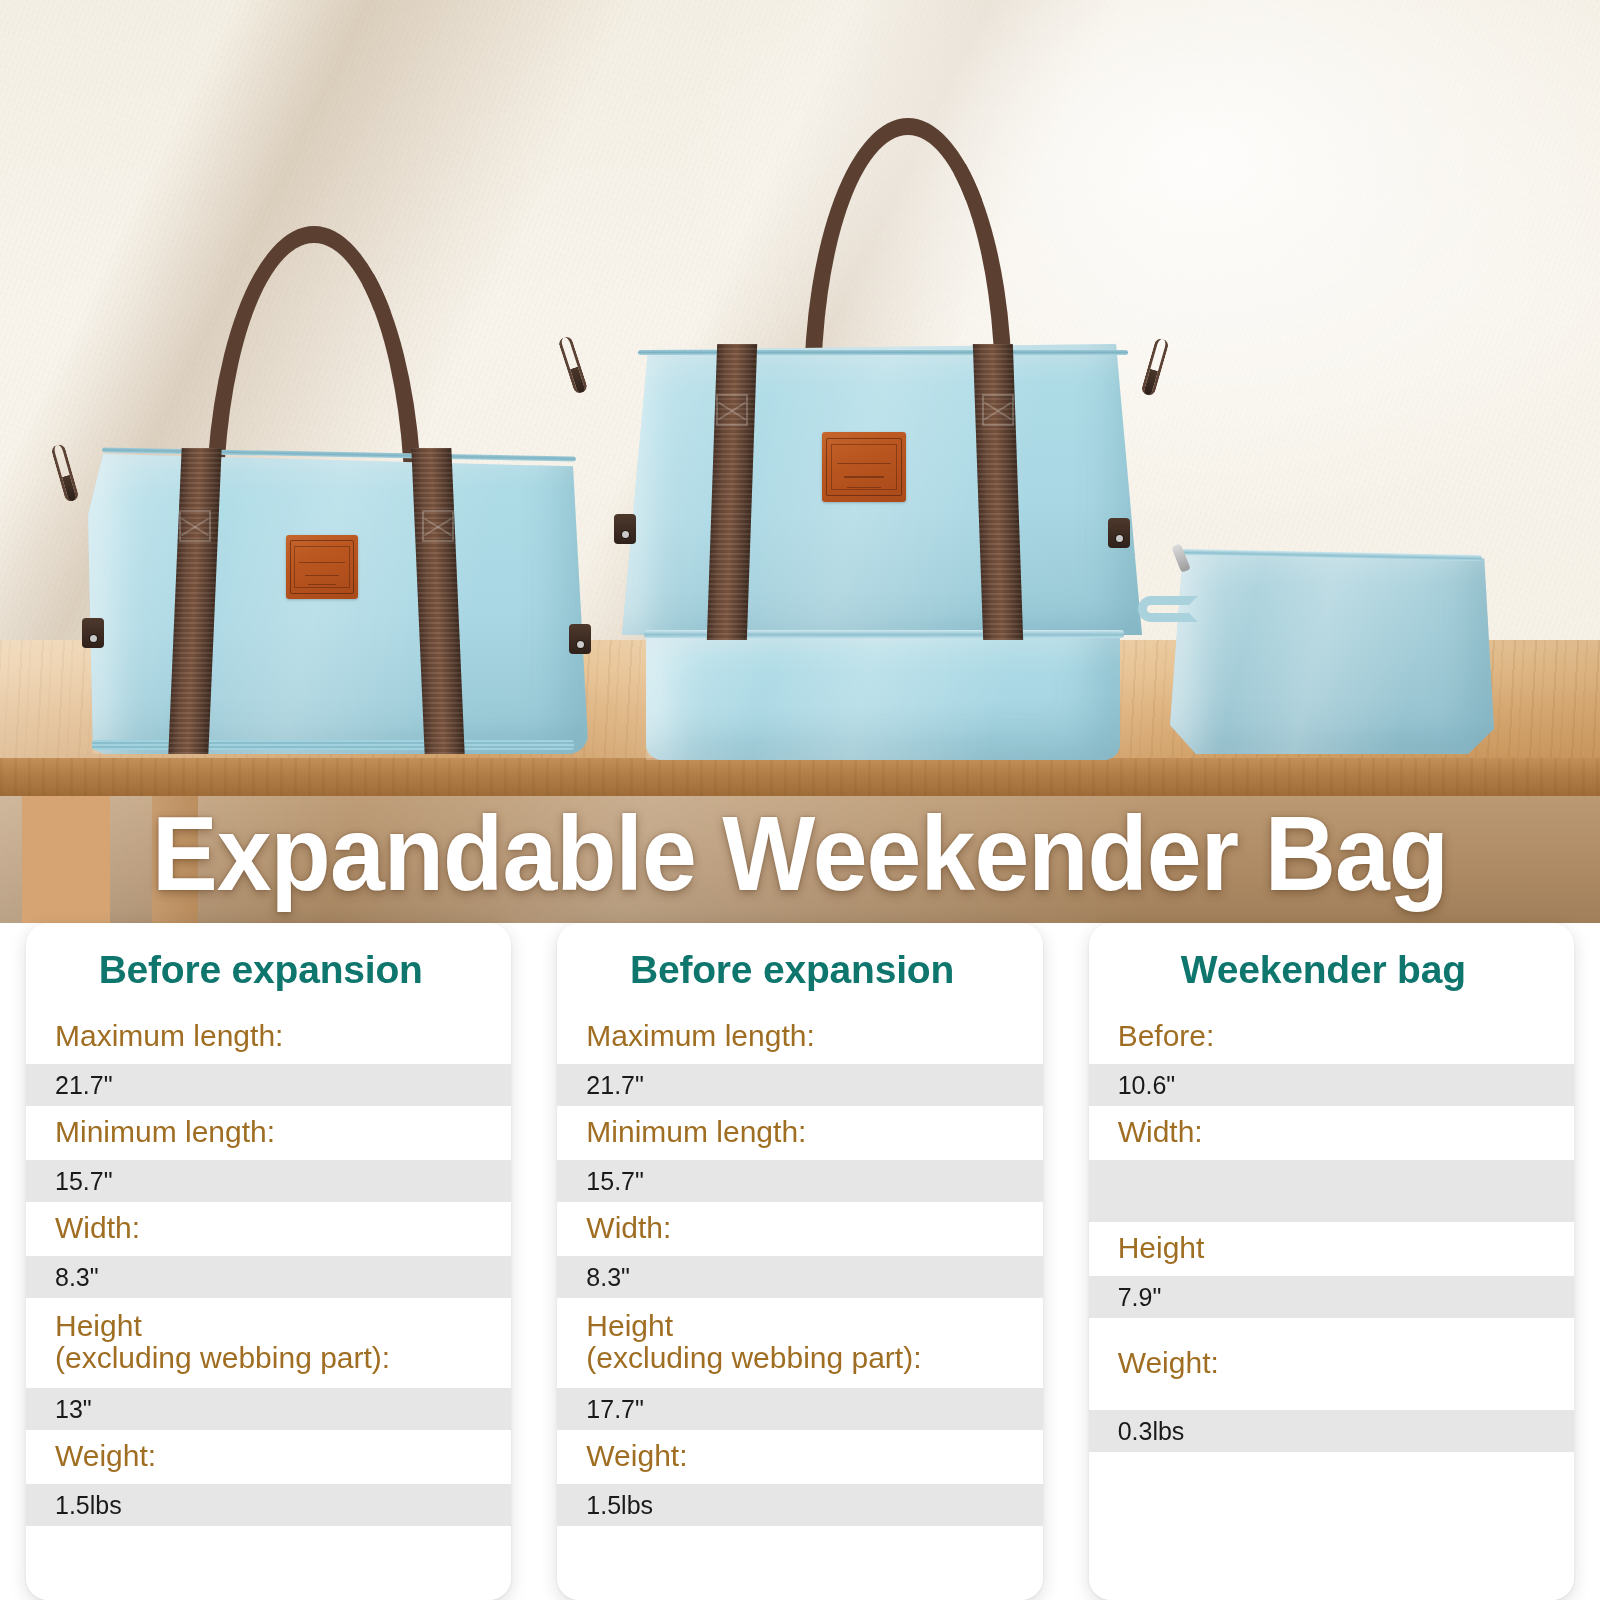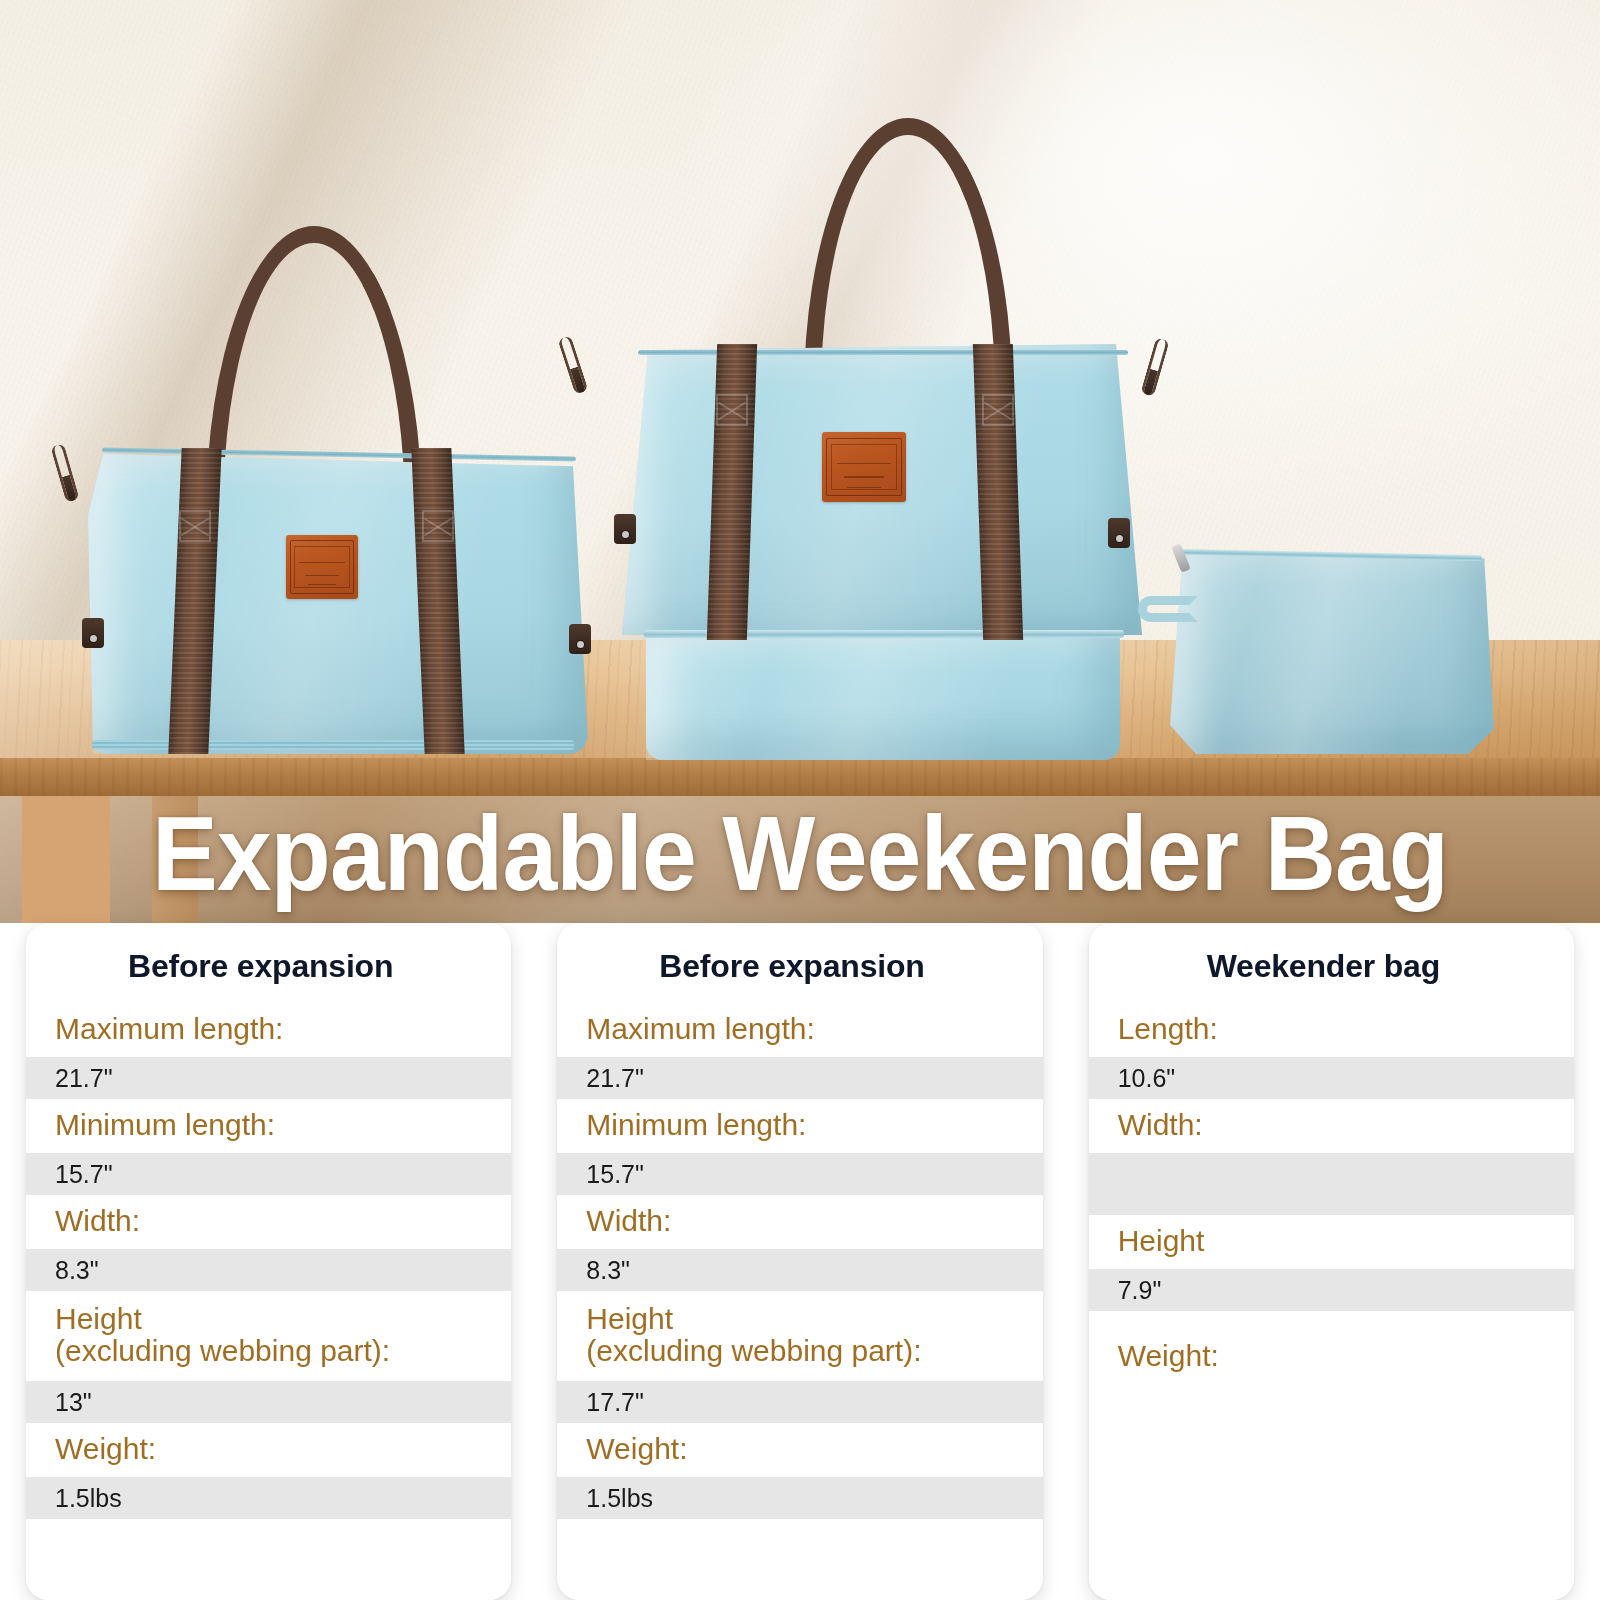--- a/index.html
+++ b/index.html
@@ -174,23 +174,23 @@
     margin:0 16px;
     background:#ffffff;
     border-radius:22px;
     box-shadow:0 5px 18px rgba(0,0,0,0.13), 0 1px 3px rgba(0,0,0,0.07);
     overflow:hidden;
     display:flex;
     flex-direction:column;
   }
   .card-title {
     text-align:center;
-    color:#0f172a;
+    color:#0f766e;
     font-weight:700;
-    font-size:32px;
+    font-size:39px;
     padding:25px 16px 18px 0;
     letter-spacing:-0.2px;
   }
   .rows { flex:1 1 auto; }
   .row { display:flex; align-items:center; padding-left:29px; }
   .row.label {
     background:#ffffff;
     color:#a06e22;
     font-size:30px;
     min-height:54px;
@@ -420,21 +420,21 @@
           <span>1.5lbs</span>
         </div>
     </div>
     <div class="card-foot"></div>
   </div>
 
   <div class="card">
     <div class="card-title">Weekender bag</div>
     <div class="rows">
       <div class="row label">
-          <span>Length:</span>
+          <span>Before:</span>
         </div>
       <div class="row value">
           <span>10.6"</span>
         </div>
 
       <div class="row label">
           <span>Width:</span>
         </div>
       <div class="row value" style="min-height:62px;">
           <span></span>
@@ -443,16 +443,19 @@
       <div class="row label">
           <span>Height</span>
         </div>
       <div class="row value">
           <span>7.9"</span>
         </div>
 
       <div class="row label" style="min-height:92px;">
           <span>Weight:</span>
         </div>
+      <div class="row value">
+          <span>0.3lbs</span>
+        </div>
     </div>
     <div class="card-foot" style="height:92px;"></div>
   </div>
 </div>
 
 </body></html>

